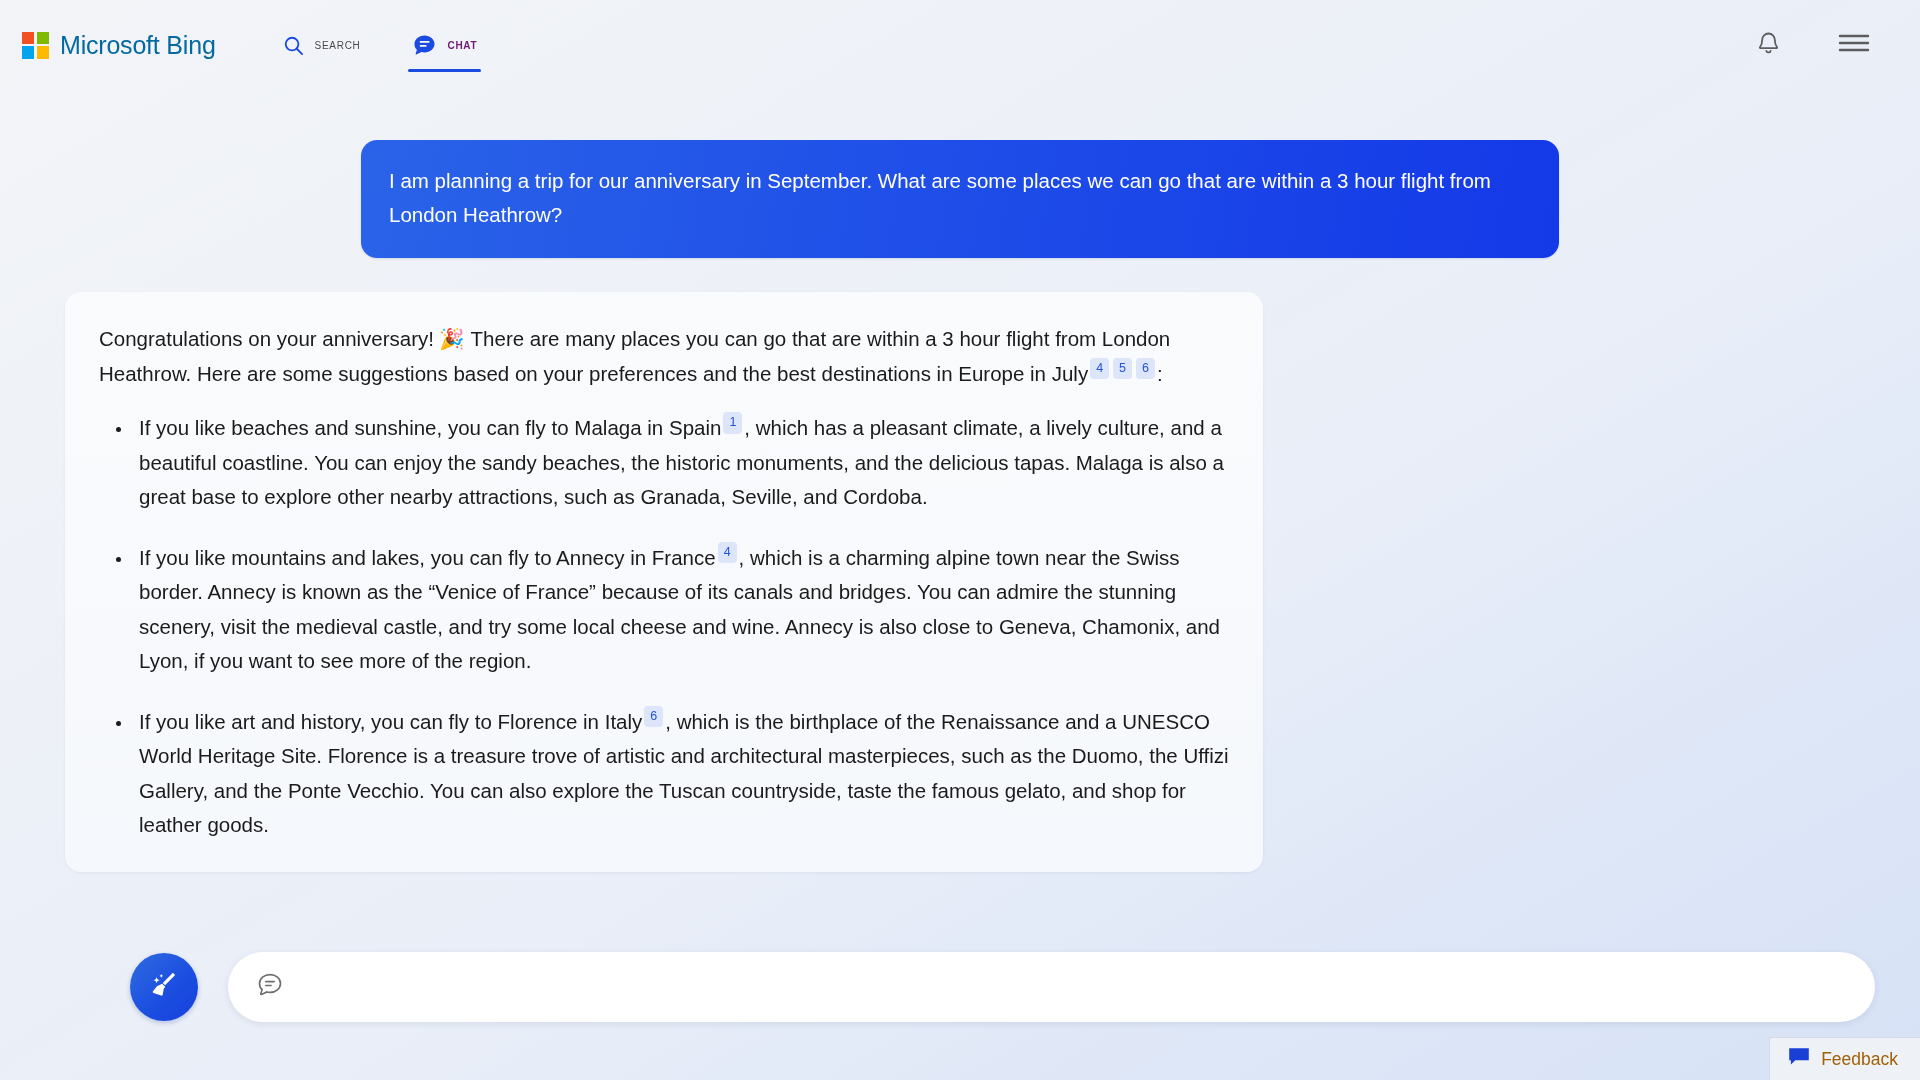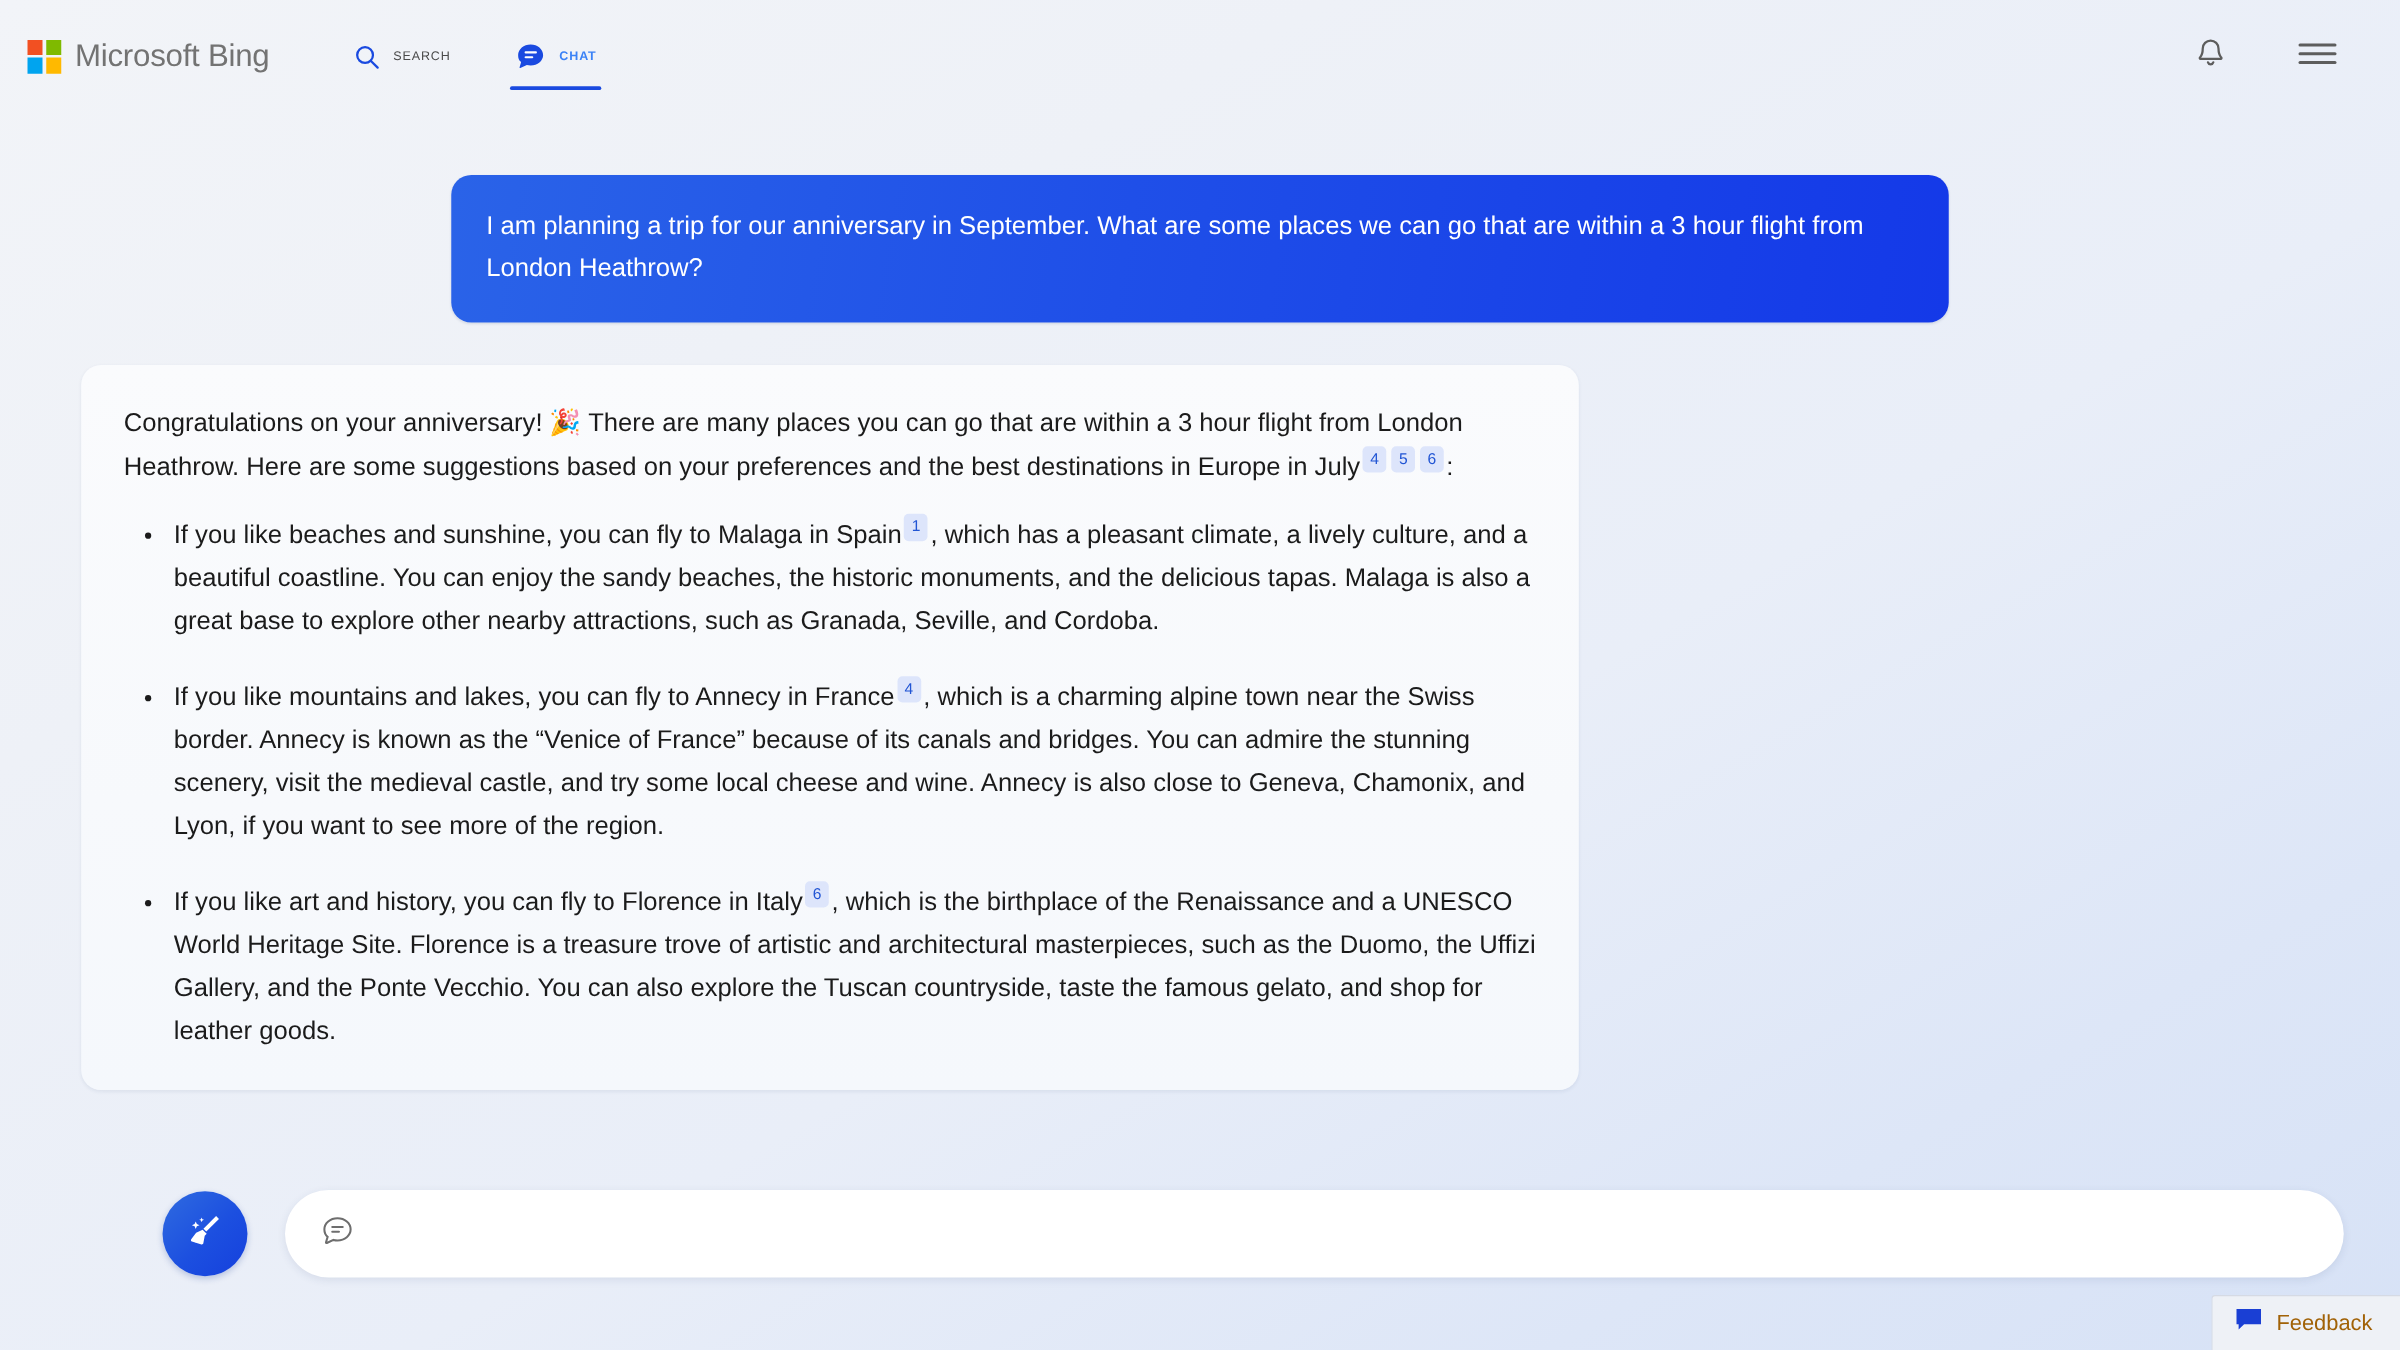--- a/index.html
+++ b/index.html
@@ -41,21 +41,21 @@
     gap: 2.5px;
   }
   .ms-logo i { display: block; }
   .ms-q1 { background: #f25022; }
   .ms-q2 { background: #7fba00; }
   .ms-q3 { background: #00a4ef; }
   .ms-q4 { background: #ffb900; }
 
   .brand-name {
     font-size: 25px;
-    color: #737373;
+    color: #0369a1;
     font-weight: 400;
     letter-spacing: -0.2px;
     white-space: nowrap;
   }
 
   .nav {
     display: flex;
     align-items: center;
     gap: 44px;
     height: 90px;
@@ -70,21 +70,21 @@
     cursor: pointer;
     padding: 0 4px;
   }
 
   .nav-label {
     font-size: 10px;
     letter-spacing: 0.7px;
     color: #4a4a4a;
     font-weight: 400;
   }
-  .nav-item.active .nav-label { color: #3b82f6; font-weight: 700; }
+  .nav-item.active .nav-label { color: #701a75; font-weight: 700; }
 
   .nav-underline {
     position: absolute;
     left: 0; right: 0;
     bottom: 18px;
     height: 3.5px;
     background: #1a4ae0;
     border-radius: 2px;
   }
 

